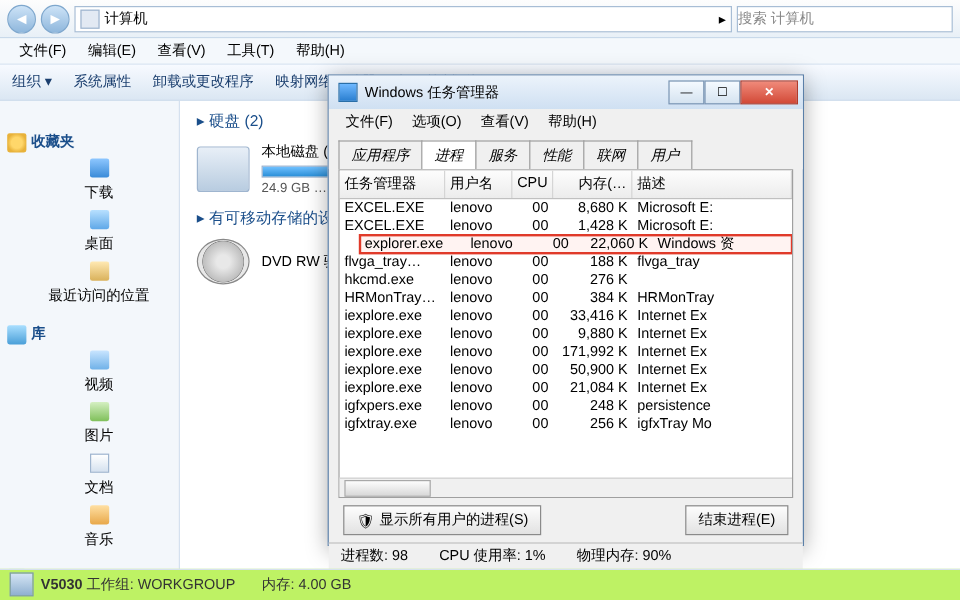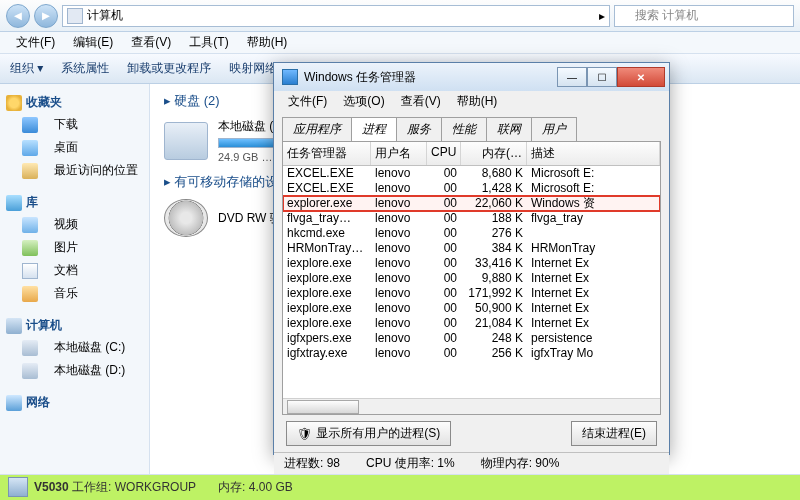--- a/index.html
+++ b/index.html
@@ -3,32 +3,32 @@
 <meta charset="utf-8">
 <style>
 * { margin: 0; padding: 0; box-sizing: border-box; font-family: "Microsoft YaHei", "SimSun", Tahoma, sans-serif; }
 body { background: #fff; width: 800px; height: 500px; overflow: hidden; position: relative; font-size: 12px; }
 
 .explorer-window { position: absolute; top: 0; left: 0; width: 800px; height: 500px; background: #fff; }
 .explorer-nav { height: 32px; background: linear-gradient(#fdfdfd,#e8f0f7); border-bottom: 1px solid #bcd0e5; display: flex; align-items: center; padding: 0 6px; gap: 4px; }
 .nav-btn { width: 24px; height: 24px; border-radius: 50%; background: linear-gradient(#cde3f7,#8fb7dc); border: 1px solid #7ea7cd; display: inline-flex; align-items: center; justify-content: center; color: #fff; font-size: 13px; }
 .addr-bar { flex: 1; height: 22px; border: 1px solid #a7bdd5; background: #fff; display: flex; align-items: center; padding: 0 4px; gap: 4px; }
 .addr-icon { width: 16px; height: 16px; background: #e2e9f3; border: 1px solid #9fb5cf; }
-.search-bar { width: 180px; height: 22px; border: 1px solid #a7bdd5; background: #fff; display: flex; align-items: center; padding: 0 20px; color: #888; }
+.search-bar { width: 180px; height: 22px; border: 1px solid #a7bdd5; background: #fff; display: flex; align-items: center; padding: 0 0; color: #888; }
 
 .menu-bar { height: 22px; background: #f4f8fc; display: flex; align-items: center; padding-left: 8px; gap: 2px; border-bottom: 1px solid #d5e1ef; }
 .menu-item { padding: 2px 8px; cursor: default; }
 
 .toolbar { height: 30px; background: linear-gradient(#f7faff,#dbe7f3); border-bottom: 1px solid #bcd0e5; display: flex; align-items: center; padding-left: 10px; gap: 18px; }
 .tb-item { color: #1a3e6e; cursor: default; }
 
 .explorer-body { display: flex; height: 390px; }
-.sidebar { width: 150px; background: #f3f7fb; border-right: 1px solid #d5e1ef; padding: 6px 4px; font-size: 12px; }
+.sidebar { width: 150px; background: #f3f7fb; border-right: 1px solid #d5e1ef; padding: 22px 4px; font-size: 12px; }
 .side-head { color: #1a4e8a; font-weight: bold; padding: 4px 2px 2px; display: flex; align-items: center; gap: 4px; }
-.side-item { padding: 3px 2px 3px 18px; display: flex; align-items: center; gap: 16px; cursor: default; }
+.side-item { padding: 3px 2px 3px 18px; display: flex; align-items: center; gap: 4px; cursor: default; flex-direction: column; }
 .side-icon { width: 16px; height: 16px; display: inline-block; }
 .ic-star { background: radial-gradient(circle,#ffd76a 40%,#e8b23a 70%); border-radius: 2px; }
 .ic-dl { background: linear-gradient(#8ec7ff,#3a8bd8); border-radius: 2px; }
 .ic-desk { background: linear-gradient(#b8e0ff,#5fa8e8); border-radius: 2px; }
 .ic-recent { background: linear-gradient(#ffe9b3,#d9b15a); border-radius: 2px; }
 .ic-lib { background: linear-gradient(#a9dfff,#4a9fd8); border-radius: 2px; }
 .ic-video { background: linear-gradient(#c9e5ff,#6fb1e8); border-radius: 2px; }
 .ic-pic { background: linear-gradient(#d5f0c2,#7fc05a); border-radius: 2px; }
 .ic-doc { background: linear-gradient(#fff,#d5e1ef); border: 1px solid #9fb5cf; }
 .ic-music { background: linear-gradient(#ffe0a3,#e8a84a); border-radius: 2px; }
@@ -62,21 +62,21 @@
 .tm-tab.active { background: #fff; z-index: 2; }
 
 .tm-panel { margin: 0 8px 6px; background: #fff; border: 1px solid #9f9f9f; height: 274px; display: flex; flex-direction: column; }
 .tm-list { flex: 1; overflow: hidden; }
 .tm-head-row { display: flex; border-bottom: 1px solid #c0c0c0; background: linear-gradient(#fdfdfd,#ececec); font-size: 12px; }
 .tm-head-row div { padding: 3px 4px; border-right: 1px solid #d5d5d5; }
 .c-name { width: 88px; } .c-user { width: 56px; } .c-cpu { width: 34px; text-align: right; } .c-mem { width: 66px; text-align: right; } .c-desc { flex: 1; }
 .tm-rows { font-family: "SimSun", monospace; font-size: 12px; }
 .tm-row { display: flex; padding: 0 0; line-height: 15px; }
 .tm-row div { padding: 0 4px; overflow: hidden; white-space: nowrap; }
-.tm-row.hl { outline: 2px solid #e03a2a; outline-offset: -1px; background: #fff3f2; }
+.tm-row.hl { outline: 2px solid #e03a2a; outline-offset: -1px; background: #fff3f2; margin-left: 17px; }
 .tm-scroll-x { height: 16px; background: #f0f0f0; border-top: 1px solid #d0d0d0; display: flex; align-items: center; }
 .tm-scroll-x::before { content:""; width: 70px; height: 12px; background: linear-gradient(#fdfdfd,#d8d8d8); border: 1px solid #a8a8a8; margin-left: 4px; }
 
 .tm-buttons { display: flex; justify-content: space-between; padding: 0 12px 6px; }
 .tm-push { padding: 3px 10px; background: linear-gradient(#fdfdfd,#e2e2e2); border: 1px solid #8a8a8a; font-size: 12px; display: inline-flex; align-items: center; gap: 4px; }
 
 .tm-status { height: 22px; background: #f0f0f0; border-top: 1px solid #c0c0c0; display: flex; align-items: center; padding: 0 10px; font-size: 12px; gap: 26px; }
 
 .bottom-strip { position: absolute; left: 0; bottom: 0; width: 800px; height: 26px; background: #bef264; border-top: 1px solid #d5e1ef; display: flex; align-items: center; padding-left: 34px; gap: 22px; font-size: 12px; color: #333; }
 .comp-ic { position: absolute; left: 8px; bottom: 3px; width: 20px; height: 20px; background: linear-gradient(#d5e5f5,#8fb0d0); border: 1px solid #7a95b3; }

